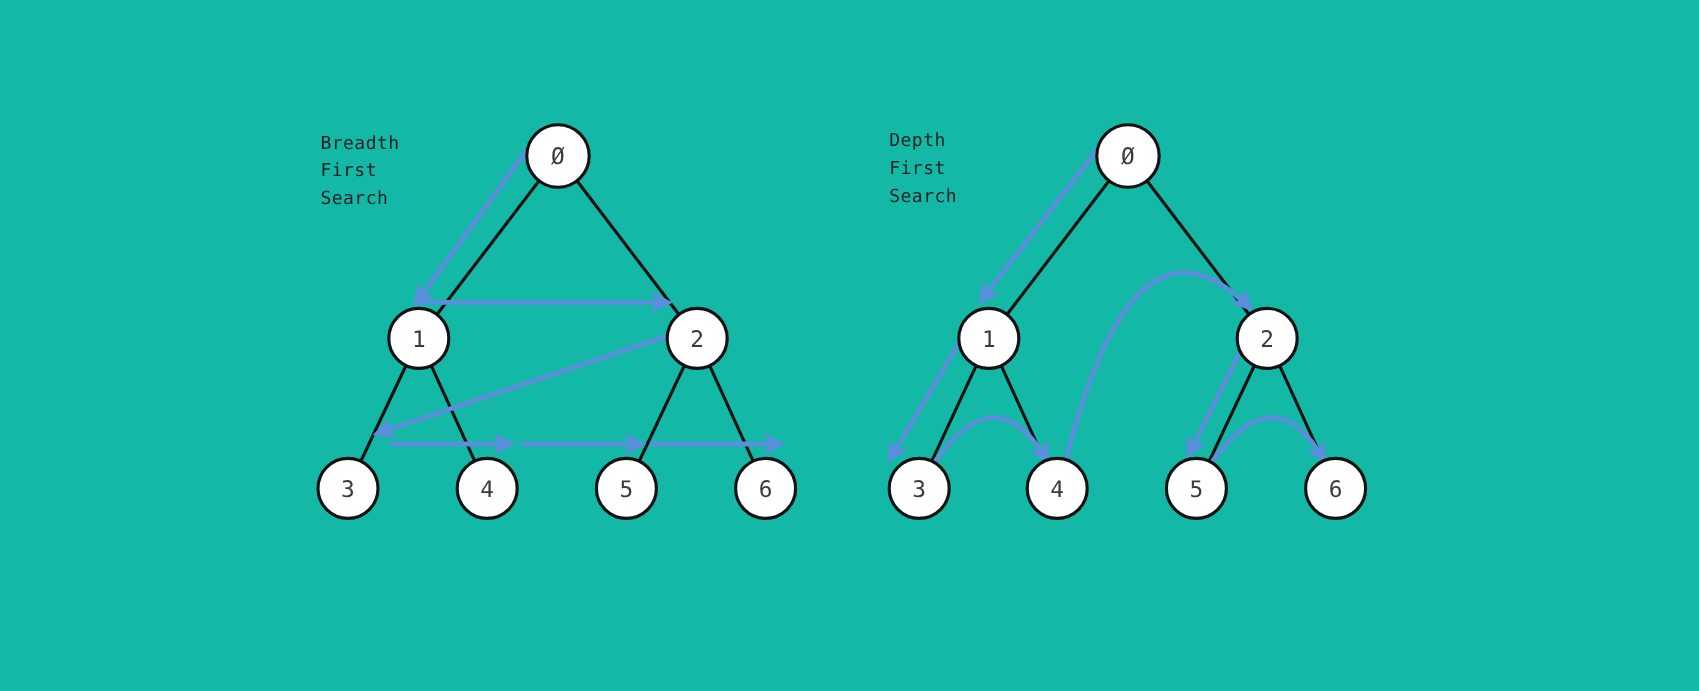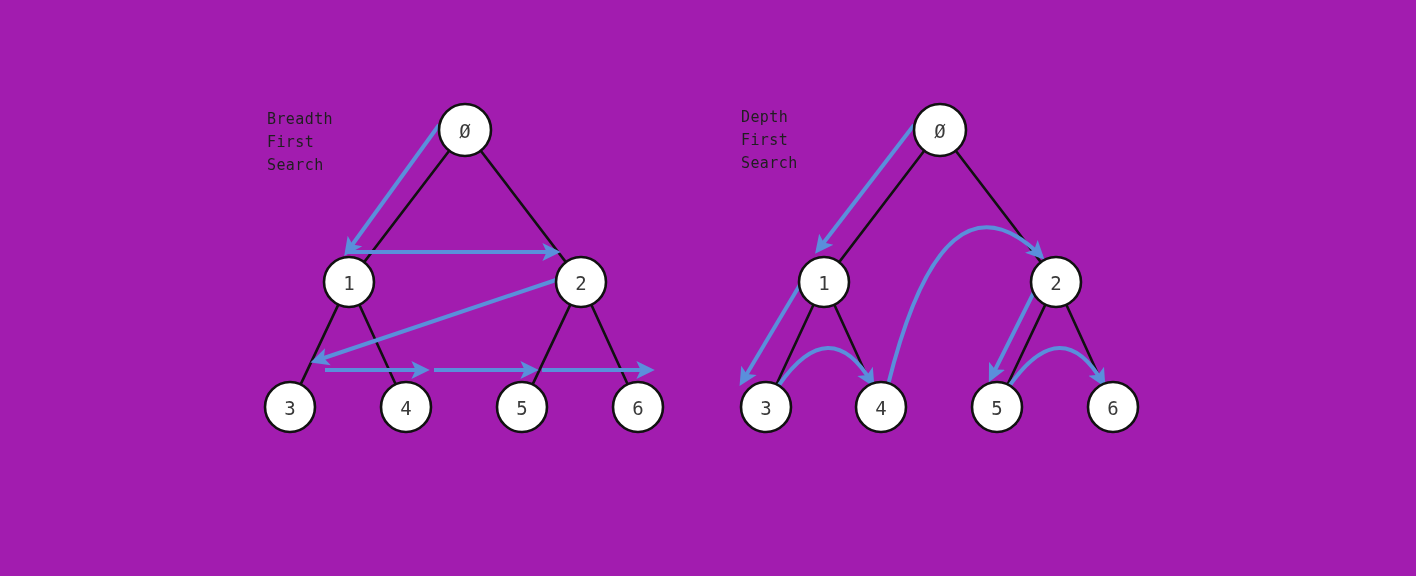--- a/index.html
+++ b/index.html
@@ -10,21 +10,21 @@
   body {
     width: 1416px;
     height: 576px;
     font-family: "DejaVu Sans Mono", "Liberation Mono", monospace;
     overflow: hidden;
   }
   #canvas {
     position: relative;
     width: 1416px;
     height: 576px;
-    background: #a21caf;
+    background: #14b8a6;
   }
   .diagram-svg {
     position: absolute;
     left: 0;
     top: 0;
     width: 1416px;
     height: 576px;
   }
   .panel-label {
     font-family: "DejaVu Sans Mono", "Liberation Mono", monospace;

